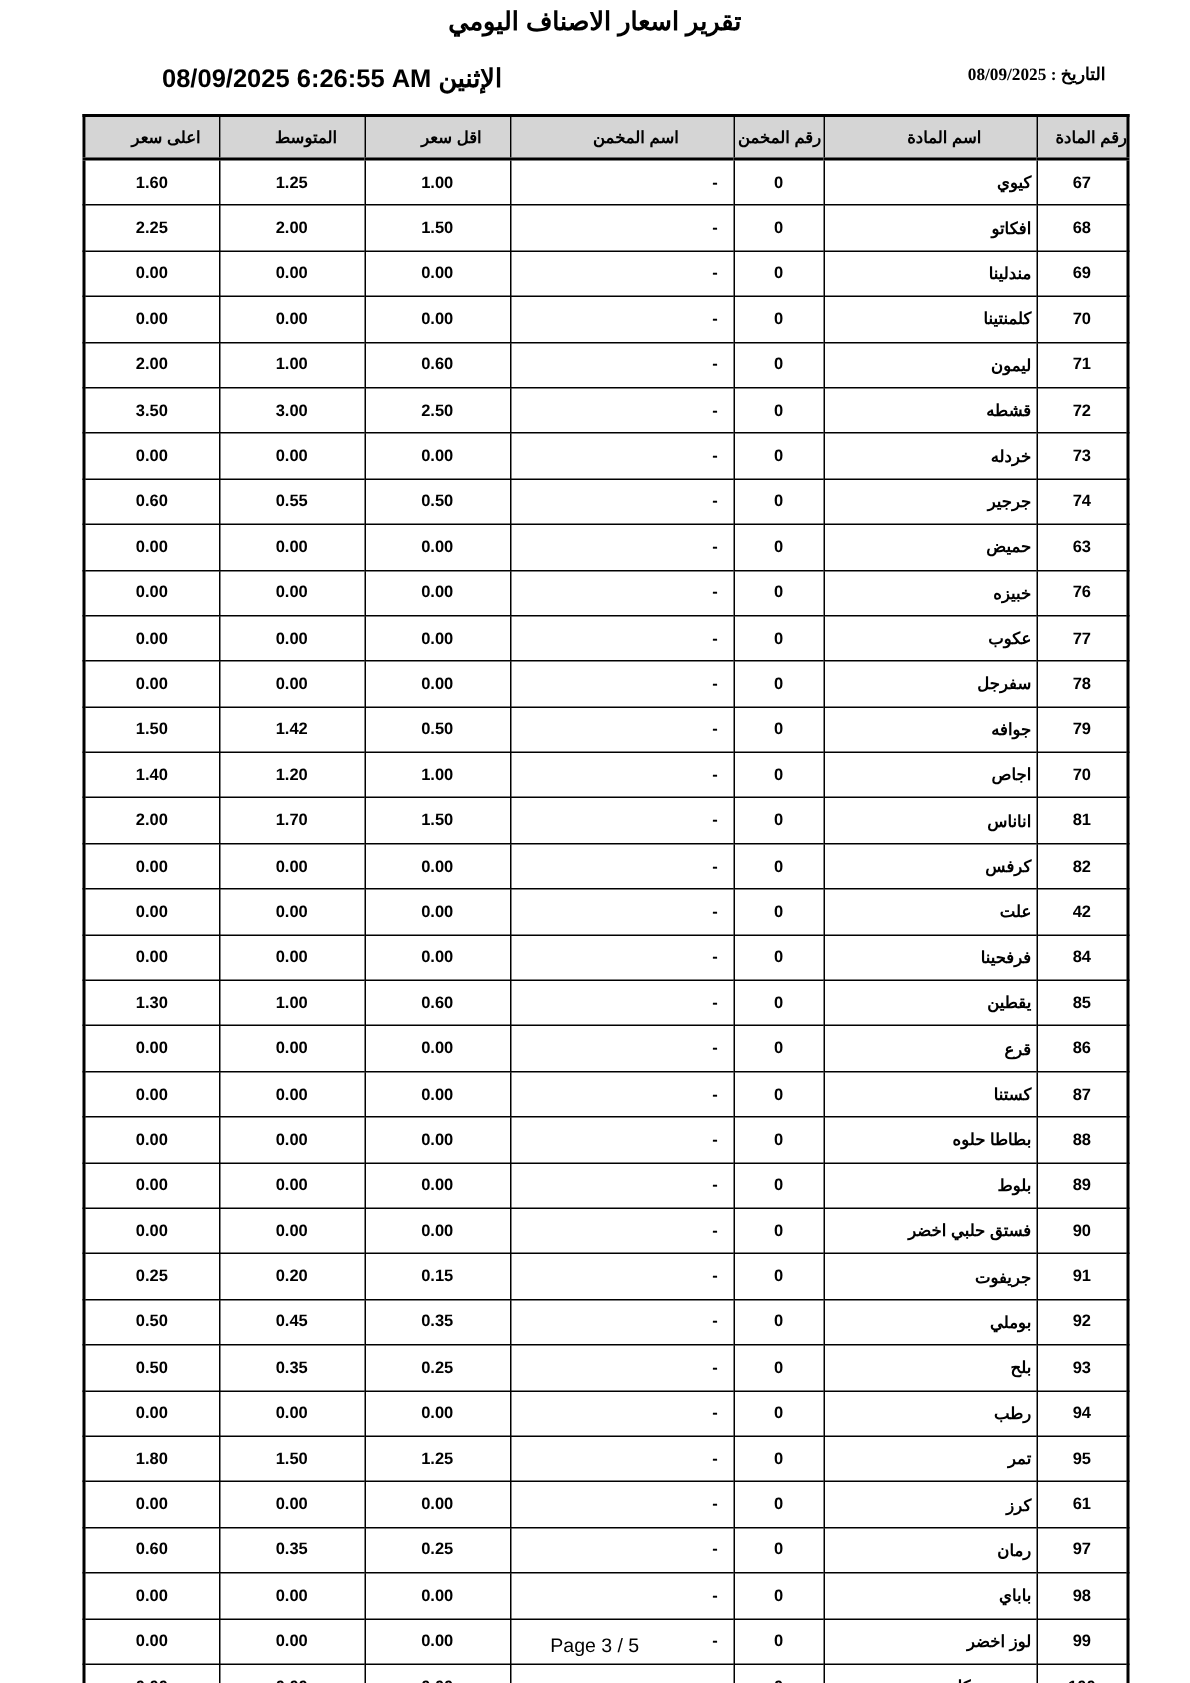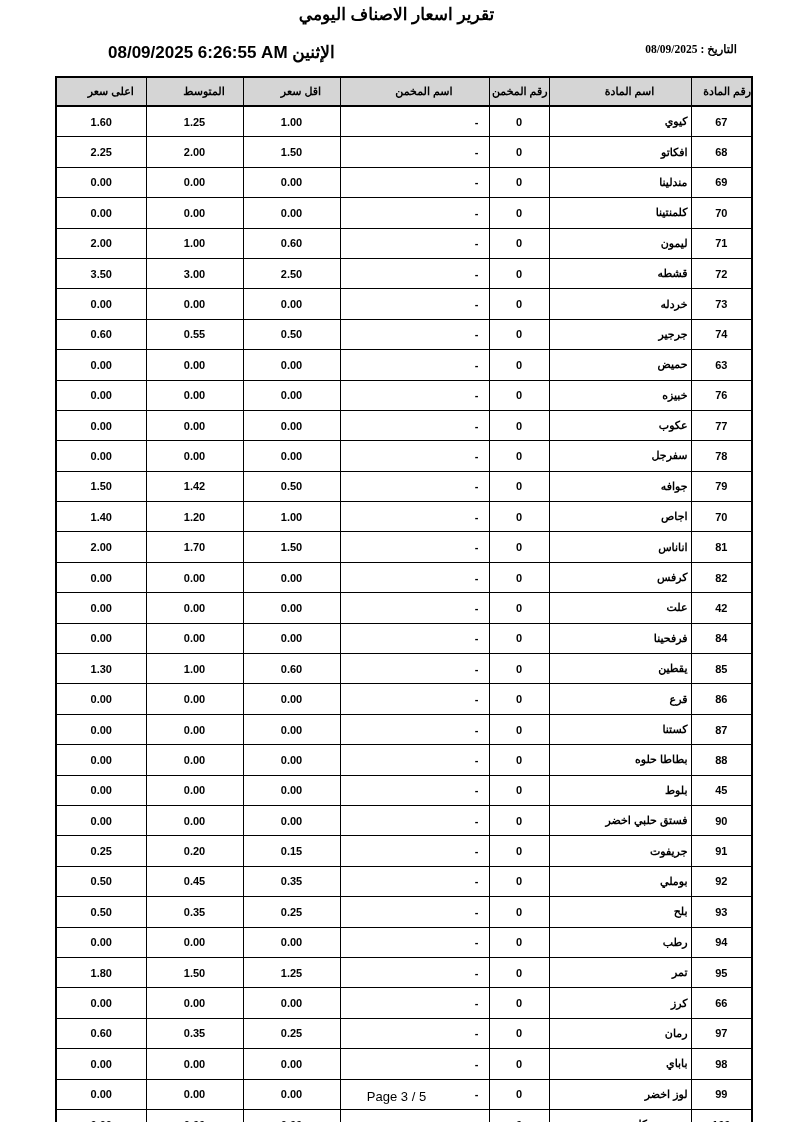--- a/index.html
+++ b/index.html
@@ -324,21 +324,21 @@
         <tr>
           <td class="num">88</td>
           <td class="name">بطاطا حلوه</td>
           <td class="num">0</td>
           <td class="estname">-</td>
           <td class="num">0.00</td>
           <td class="num">0.00</td>
           <td class="num">0.00</td>
         </tr>
         <tr>
-          <td class="num">45</td>
+          <td class="num">89</td>
           <td class="name">بلوط</td>
           <td class="num">0</td>
           <td class="estname">-</td>
           <td class="num">0.00</td>
           <td class="num">0.00</td>
           <td class="num">0.00</td>
         </tr>
         <tr>
           <td class="num">90</td>
           <td class="name">فستق حلبي اخضر</td>
@@ -387,21 +387,21 @@
         <tr>
           <td class="num">95</td>
           <td class="name">تمر</td>
           <td class="num">0</td>
           <td class="estname">-</td>
           <td class="num">1.25</td>
           <td class="num">1.50</td>
           <td class="num">1.80</td>
         </tr>
         <tr>
-          <td class="num">66</td>
+          <td class="num">61</td>
           <td class="name">كرز</td>
           <td class="num">0</td>
           <td class="estname">-</td>
           <td class="num">0.00</td>
           <td class="num">0.00</td>
           <td class="num">0.00</td>
         </tr>
         <tr>
           <td class="num">97</td>
           <td class="name">رمان</td>

